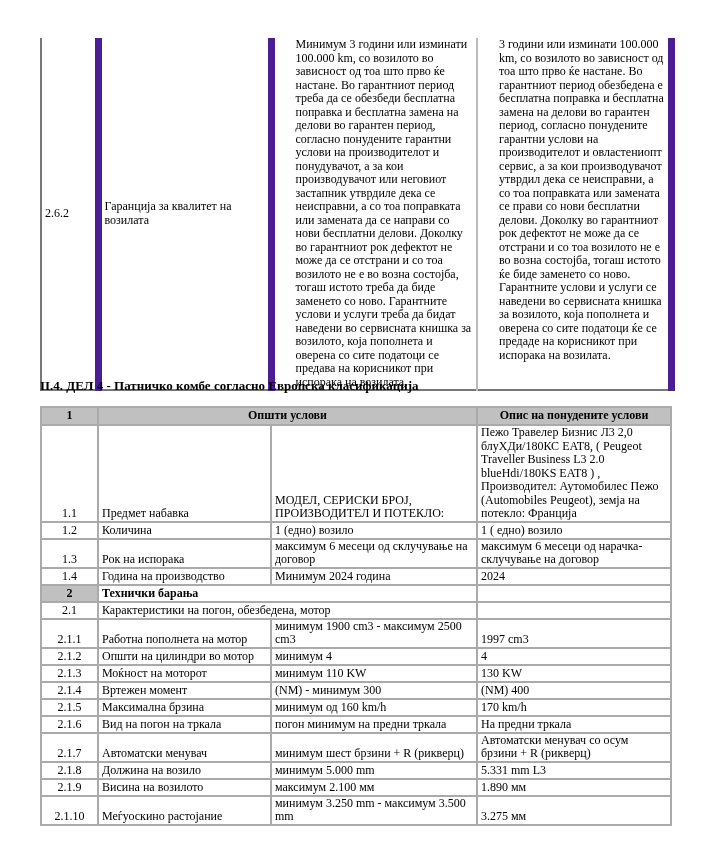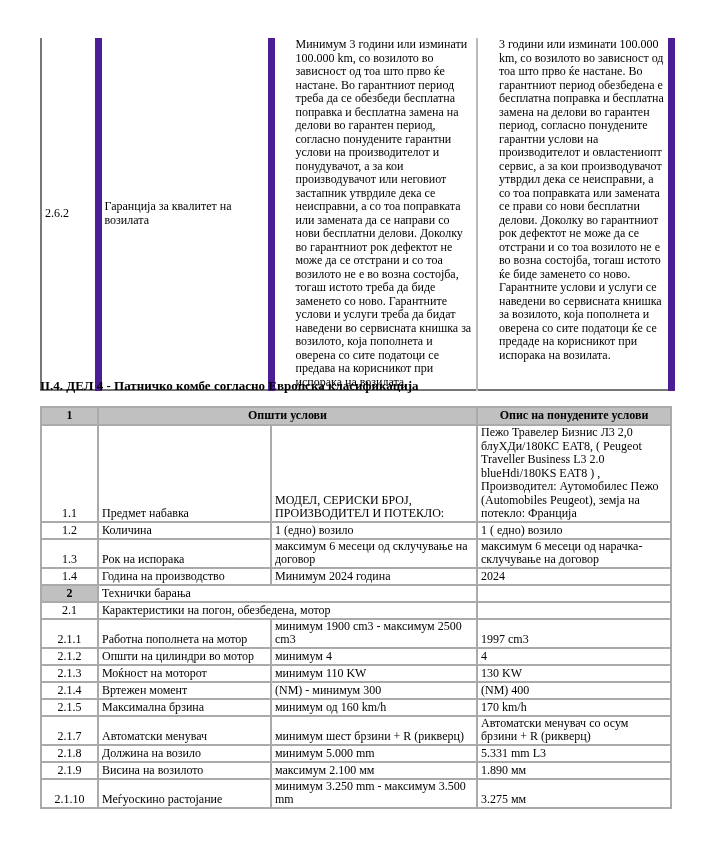--- a/index.html
+++ b/index.html
@@ -24,21 +24,21 @@
     position: absolute; left: 40px; top: 378px;
     font-weight: bold; font-size: 13px; white-space: nowrap;
   }
 
   
   #t2 { left: 40px; top: 406px; width: 630px; }
   #t2 td, #t2 th { border: 2px solid #aaa; }
   #t2 td.c0 { text-align: center; }
   #t2 th { background: #c0c0c0; font-weight: bold; text-align: center; height: 16px; vertical-align: middle; }
   #t2 td.grey { background: #c0c0c0; font-weight: bold; }
-  #t2 td.bold { font-weight: normal; }
+  #t2 td.bold { font-weight: bold; }
   #t2 td.center { text-align: left; }
   #t2 tr.h15 td { height: 15px; }
 </style>
 </head>
 <body>
 
 <table id="t1">
   <colgroup>
     <col style="width:57px">
       <col style="width:173px">
@@ -130,20 +130,26 @@
         <td>(NM) - минимум 300</td>
         <td>(NM) 400</td>
       </tr>
       <tr class="h15">
         <td class="c0">2.1.5</td>
         <td>Максимална брзина</td>
         <td>минимум од  160 km/h</td>
         <td>170 km/h</td>
       </tr>
       <tr class="h15">
+        <td class="c0">2.1.6</td>
+        <td>Вид на погон на тркала</td>
+        <td>погон минимум на предни тркала</td>
+        <td>На предни тркала</td>
+      </tr>
+      <tr class="h15">
         <td class="c0">2.1.7</td>
         <td>Автоматски менувач</td>
         <td>минимум шест брзини + R (рикверц)</td>
         <td>Автоматски менувач со осум брзини + R (рикверц)</td>
       </tr>
       <tr class="h15">
         <td class="c0">2.1.8</td>
         <td>Должина на возило</td>
         <td>минимум 5.000 mm</td>
         <td>5.331 mm L3</td>

